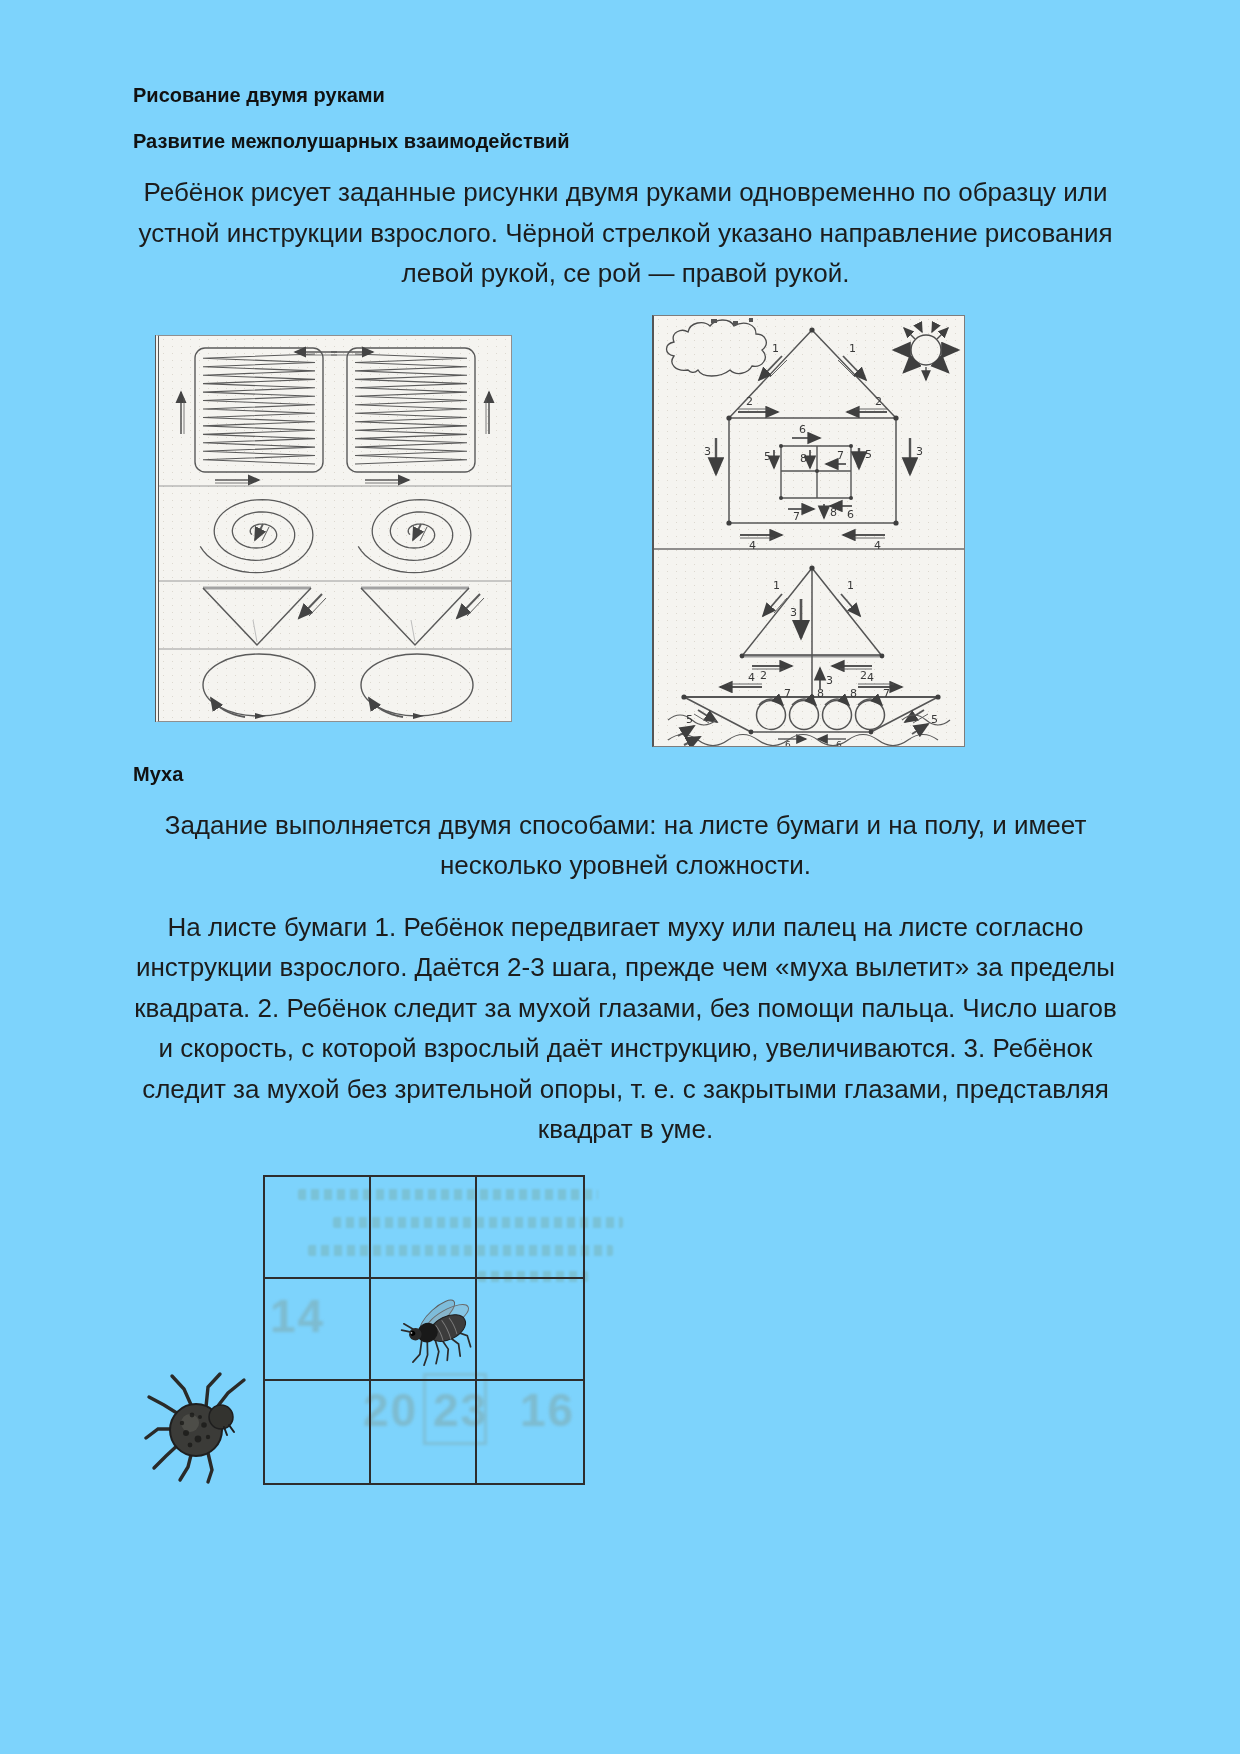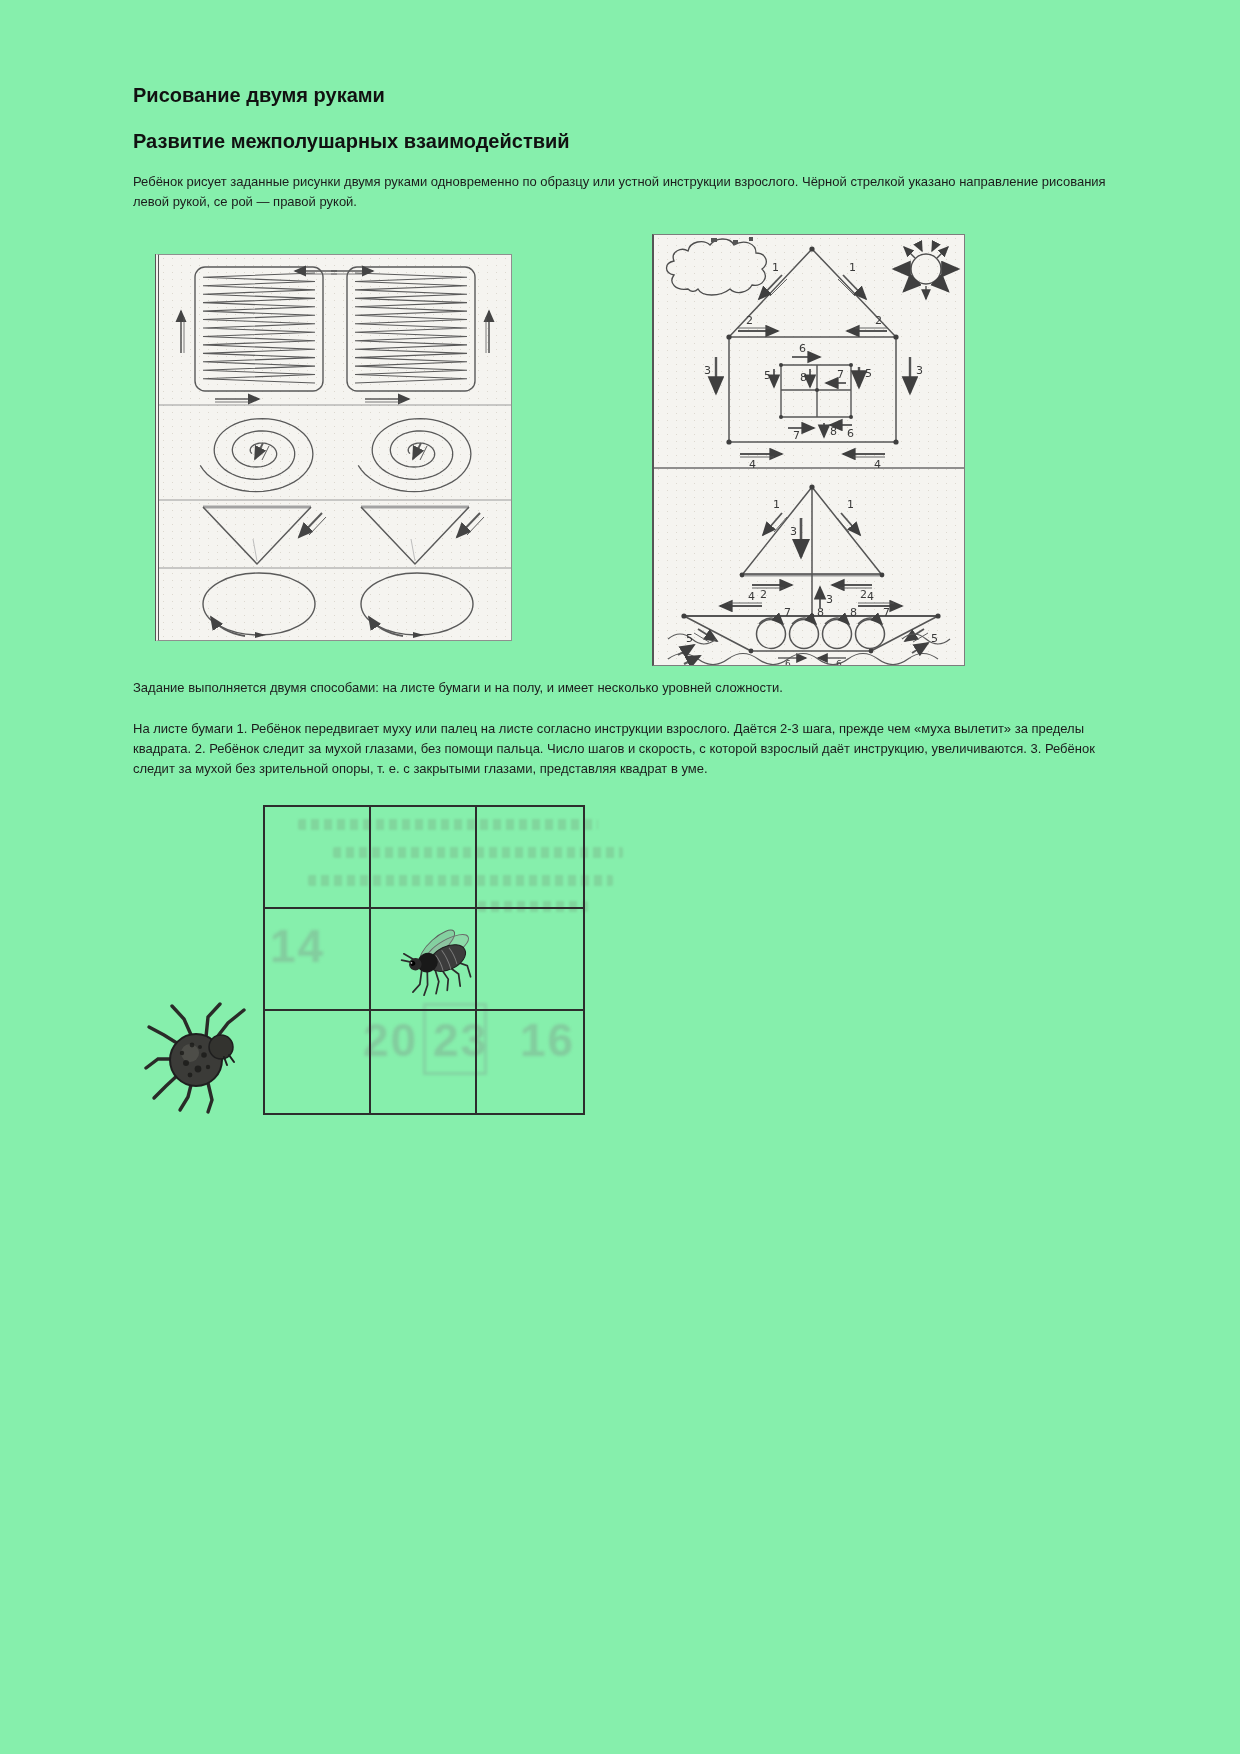--- a/index.html
+++ b/index.html
@@ -1,20 +1,20 @@
 <!DOCTYPE html>
 <html lang="ru"><head>
 <meta charset="utf-8">
 <style>
   html,body{margin:0;padding:0;background:#fff;}
   .page{position:relative;width:1240px;height:1754px;box-sizing:border-box;
-        padding:80px 96px 0 133px;background:#86efac;overflow:hidden;
+        padding:80px 96px 0 133px;background:#7dd3fc;overflow:hidden;
         font-family:"Liberation Sans",sans-serif;color:#1c1c1c;}
   .h{font-size:20px;font-weight:700;line-height:1.5;margin:0 0 16px 0;color:#111;max-width:985px;}
-  .p{font-size:13px;font-weight:400;line-height:1.56;margin:0 0 21px 0;max-width:985px;}
+  .p{font-size:26px;font-weight:400;line-height:1.56;margin:0 0 21px 0;max-width:985px;text-align:center;}
   
   .figs{display:flex;align-items:flex-start;margin:14px 0 12px 0;}
   .fig{background-color:#f5f4f0;
        background-image:radial-gradient(circle,#dcd8cf 0.8px,rgba(0,0,0,0) 1px);
        background-size:9px 7px;}
   .fig-left{margin-left:22px;margin-top:20px;border:1px solid #8f8f8f;border-left:4px double #555;}
   .fig-right{margin-left:140px;border:1px solid #7d7d7d;border-left:2px solid #555;}
   svg text{font-family:"DejaVu Sans",sans-serif;fill:#3a3a3a;}
   
   .gridfig{position:relative;width:620px;height:338px;margin:4px 0 0 15px;}
@@ -271,20 +271,21 @@
           <text x="163" y="381">8</text>
           <text x="196" y="381">8</text>
           <text x="229" y="381">7</text>
           <text x="131" y="432" font-size="9">6</text>
           <text x="182" y="432" font-size="9">6</text>
         </g>
       </g>
     </svg>
   </div>
 
+  <h2 class="h">Муха</h2>
   <p class="p">Задание выполняется двумя способами: на листе бумаги и на полу, и имеет несколько уровней сложности.</p>
   <p class="p">На листе бумаги 1. Ребёнок передвигает муху или палец на листе согласно инструкции взрослого. Даётся 2-3 шага, прежде чем «муха вылетит» за пределы квадрата. 2. Ребёнок следит за мухой глазами, без помощи пальца. Число шагов и скорость, с которой взрослый даёт инструкцию, увеличиваются. 3. Ребёнок следит за мухой без зрительной опоры, т. е. с закрытыми глазами, представляя квадрат в уме.</p>
 
   <div class="gridfig">
     <div class="ghost ghost-line" style="left:150px;top:18px;width:300px;"></div>
     <div class="ghost ghost-line" style="left:185px;top:46px;width:290px;"></div>
     <div class="ghost ghost-line" style="left:160px;top:74px;width:305px;"></div>
     <div class="ghost ghost-line" style="left:330px;top:100px;width:110px;"></div>
     <span class="ghost-num" style="left:122px;top:118px;">14</span>
     <span class="ghost-num" style="left:215px;top:212px;">20</span>

